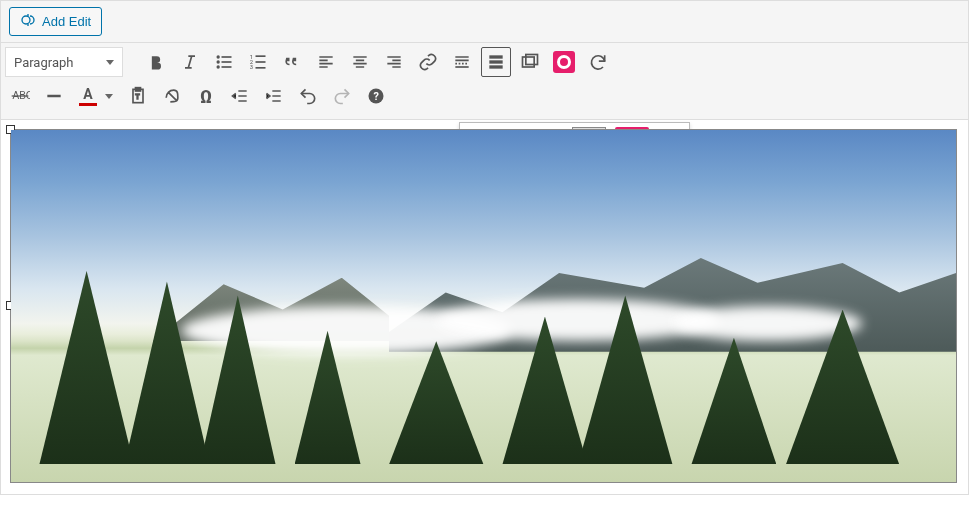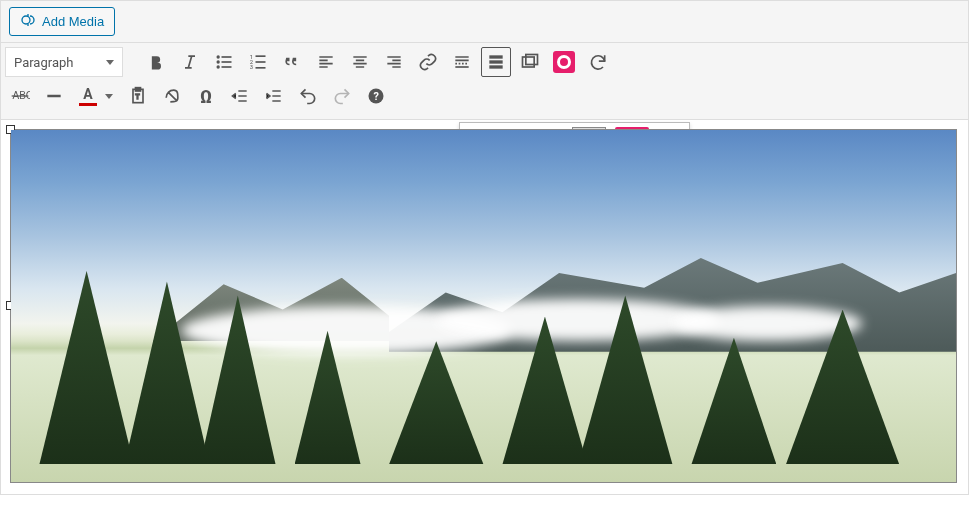--- a/index.html
+++ b/index.html
@@ -144,21 +144,21 @@
 
 <div class="toolbar-region">
   <button class="add-media">
     <span>
       <svg viewBox="0 0 24 24" fill="none" stroke="#0073aa" stroke-width="2">
         <circle cx="9" cy="12" r="6"></circle>
           <path d="M15 6a6 6 0 1 1 0 12"></path>
           <path d="M12 3v3M12 18v3"></path>
       </svg>
     </span>
-    <span>Add Media</span>
+    <span>Add Edit</span>
   </button>
 </div>
 
 <div class="tb-panel">
   <div class="tb-row">
     <div class="format-select">
       <span>Paragraph</span>
       <span class="tri-down"></span>
     </div>
     <div style="width:10px"></div>

